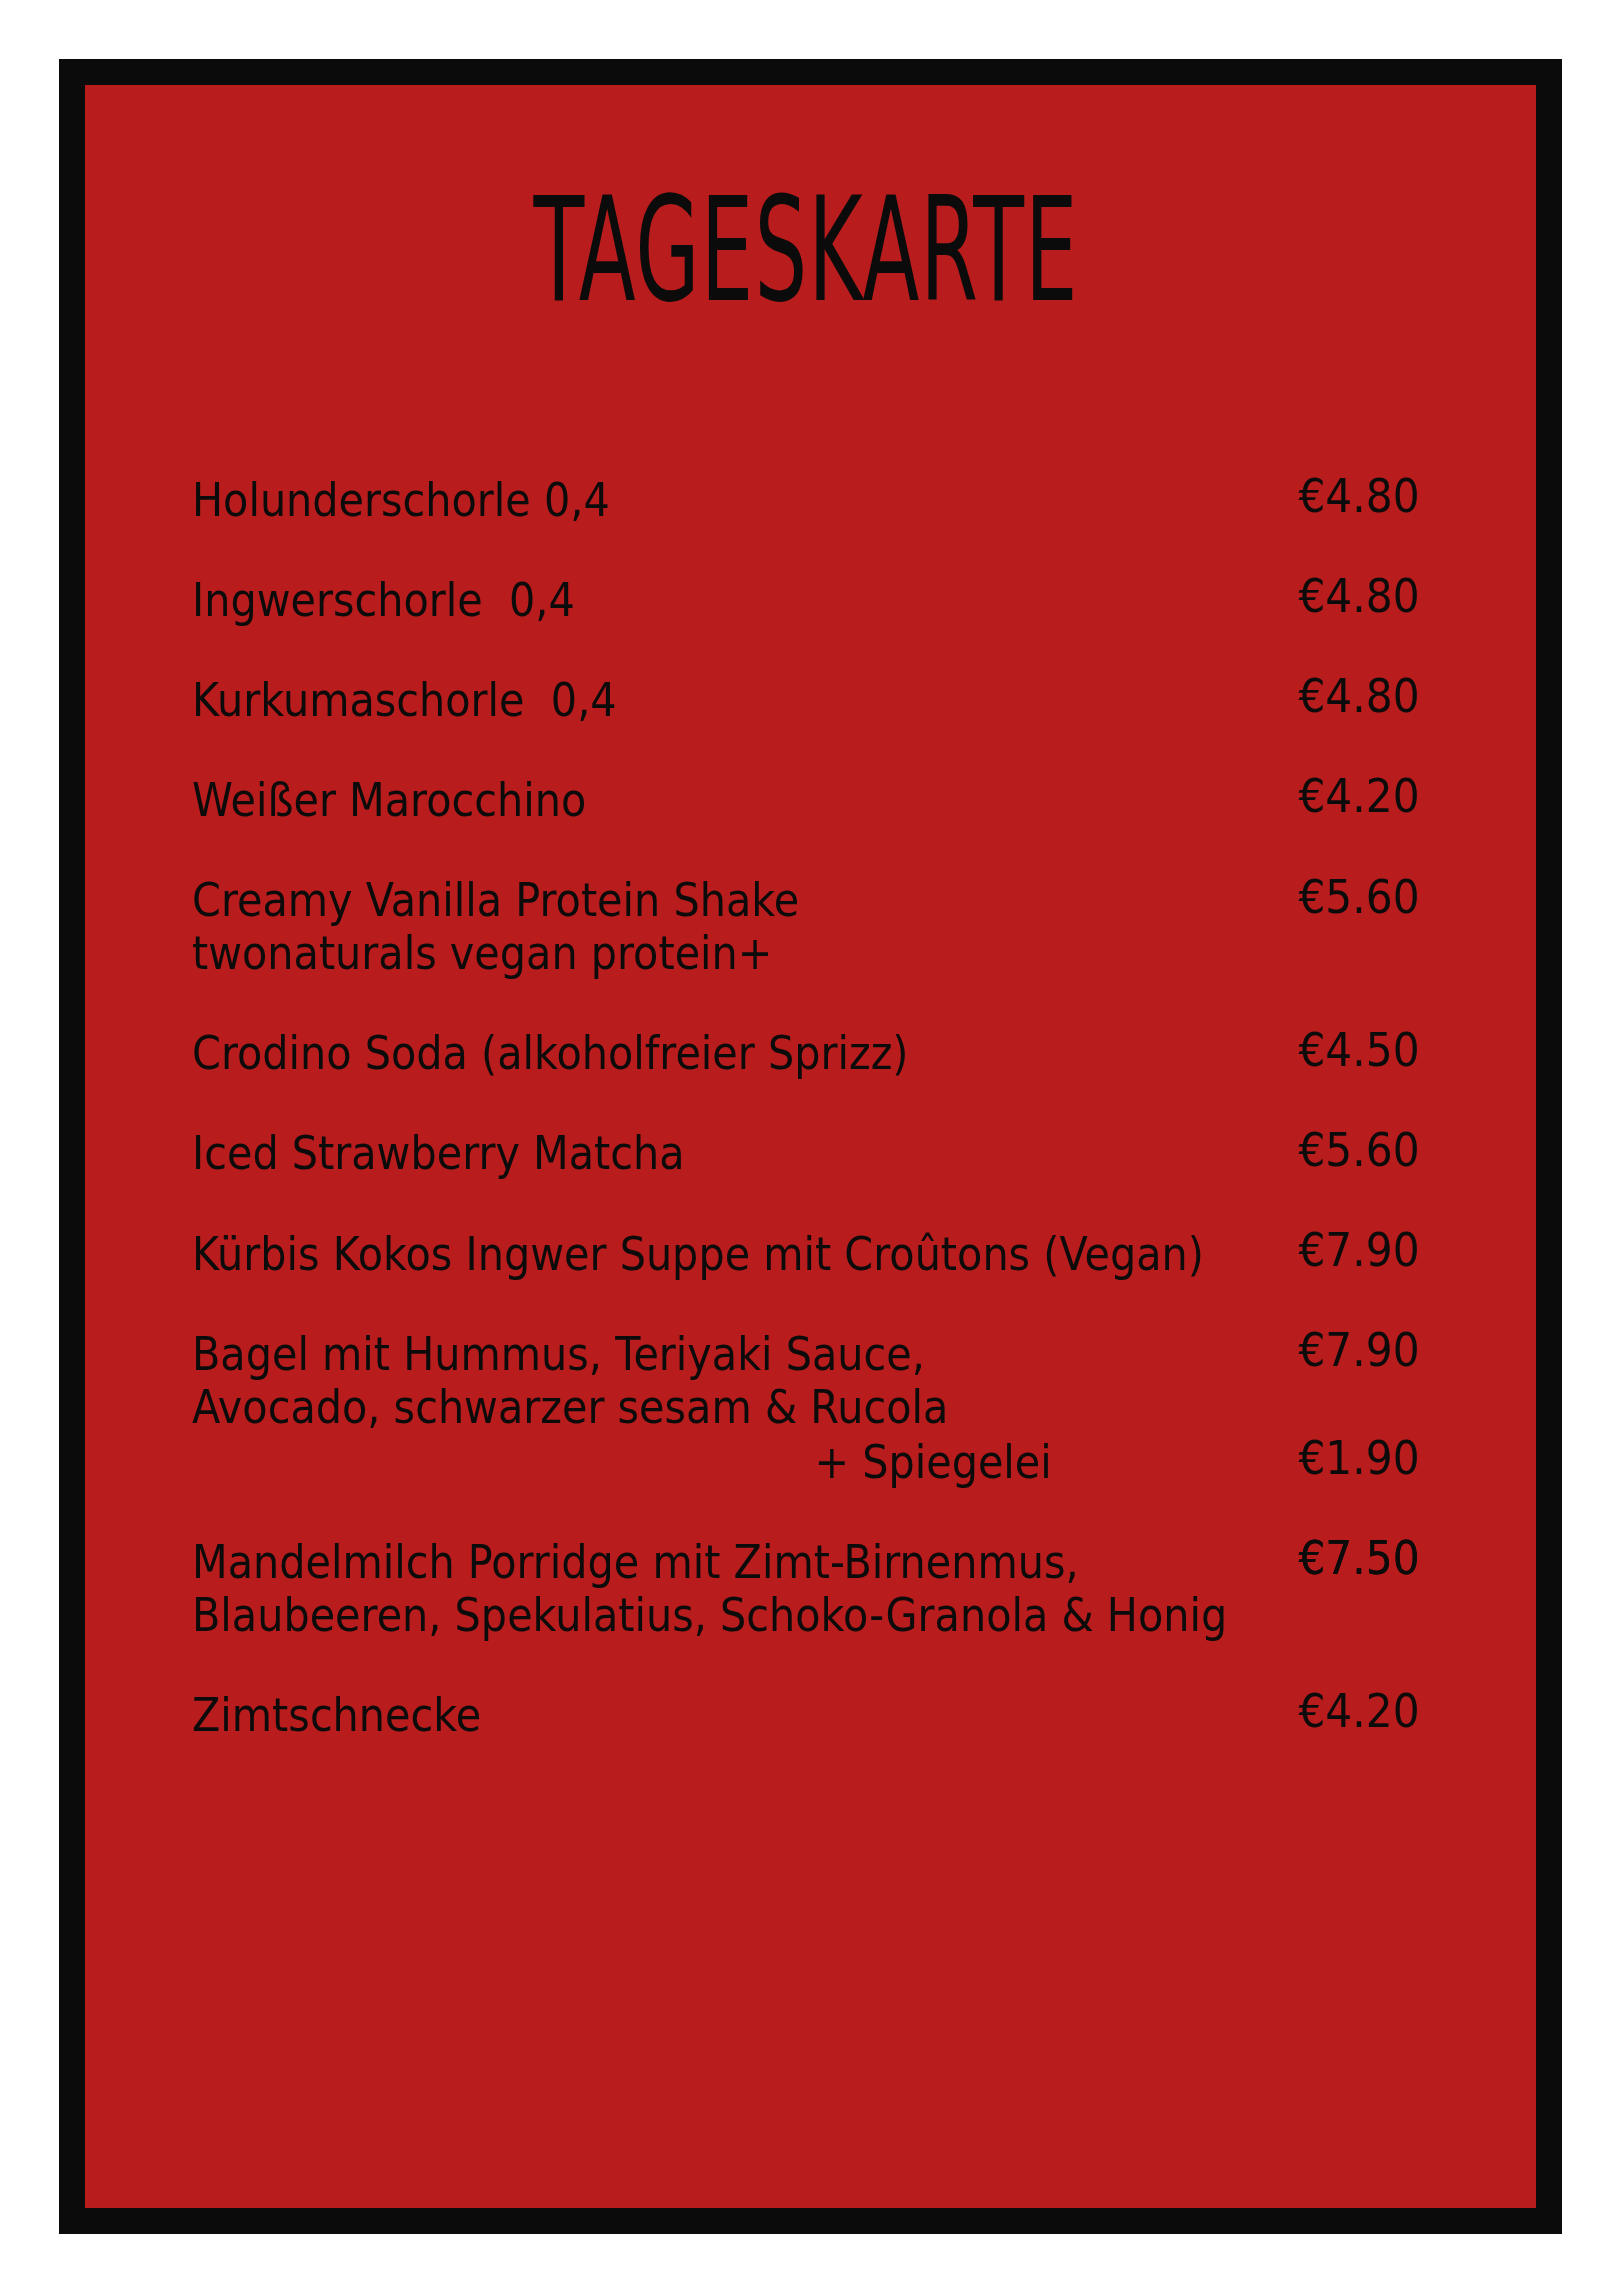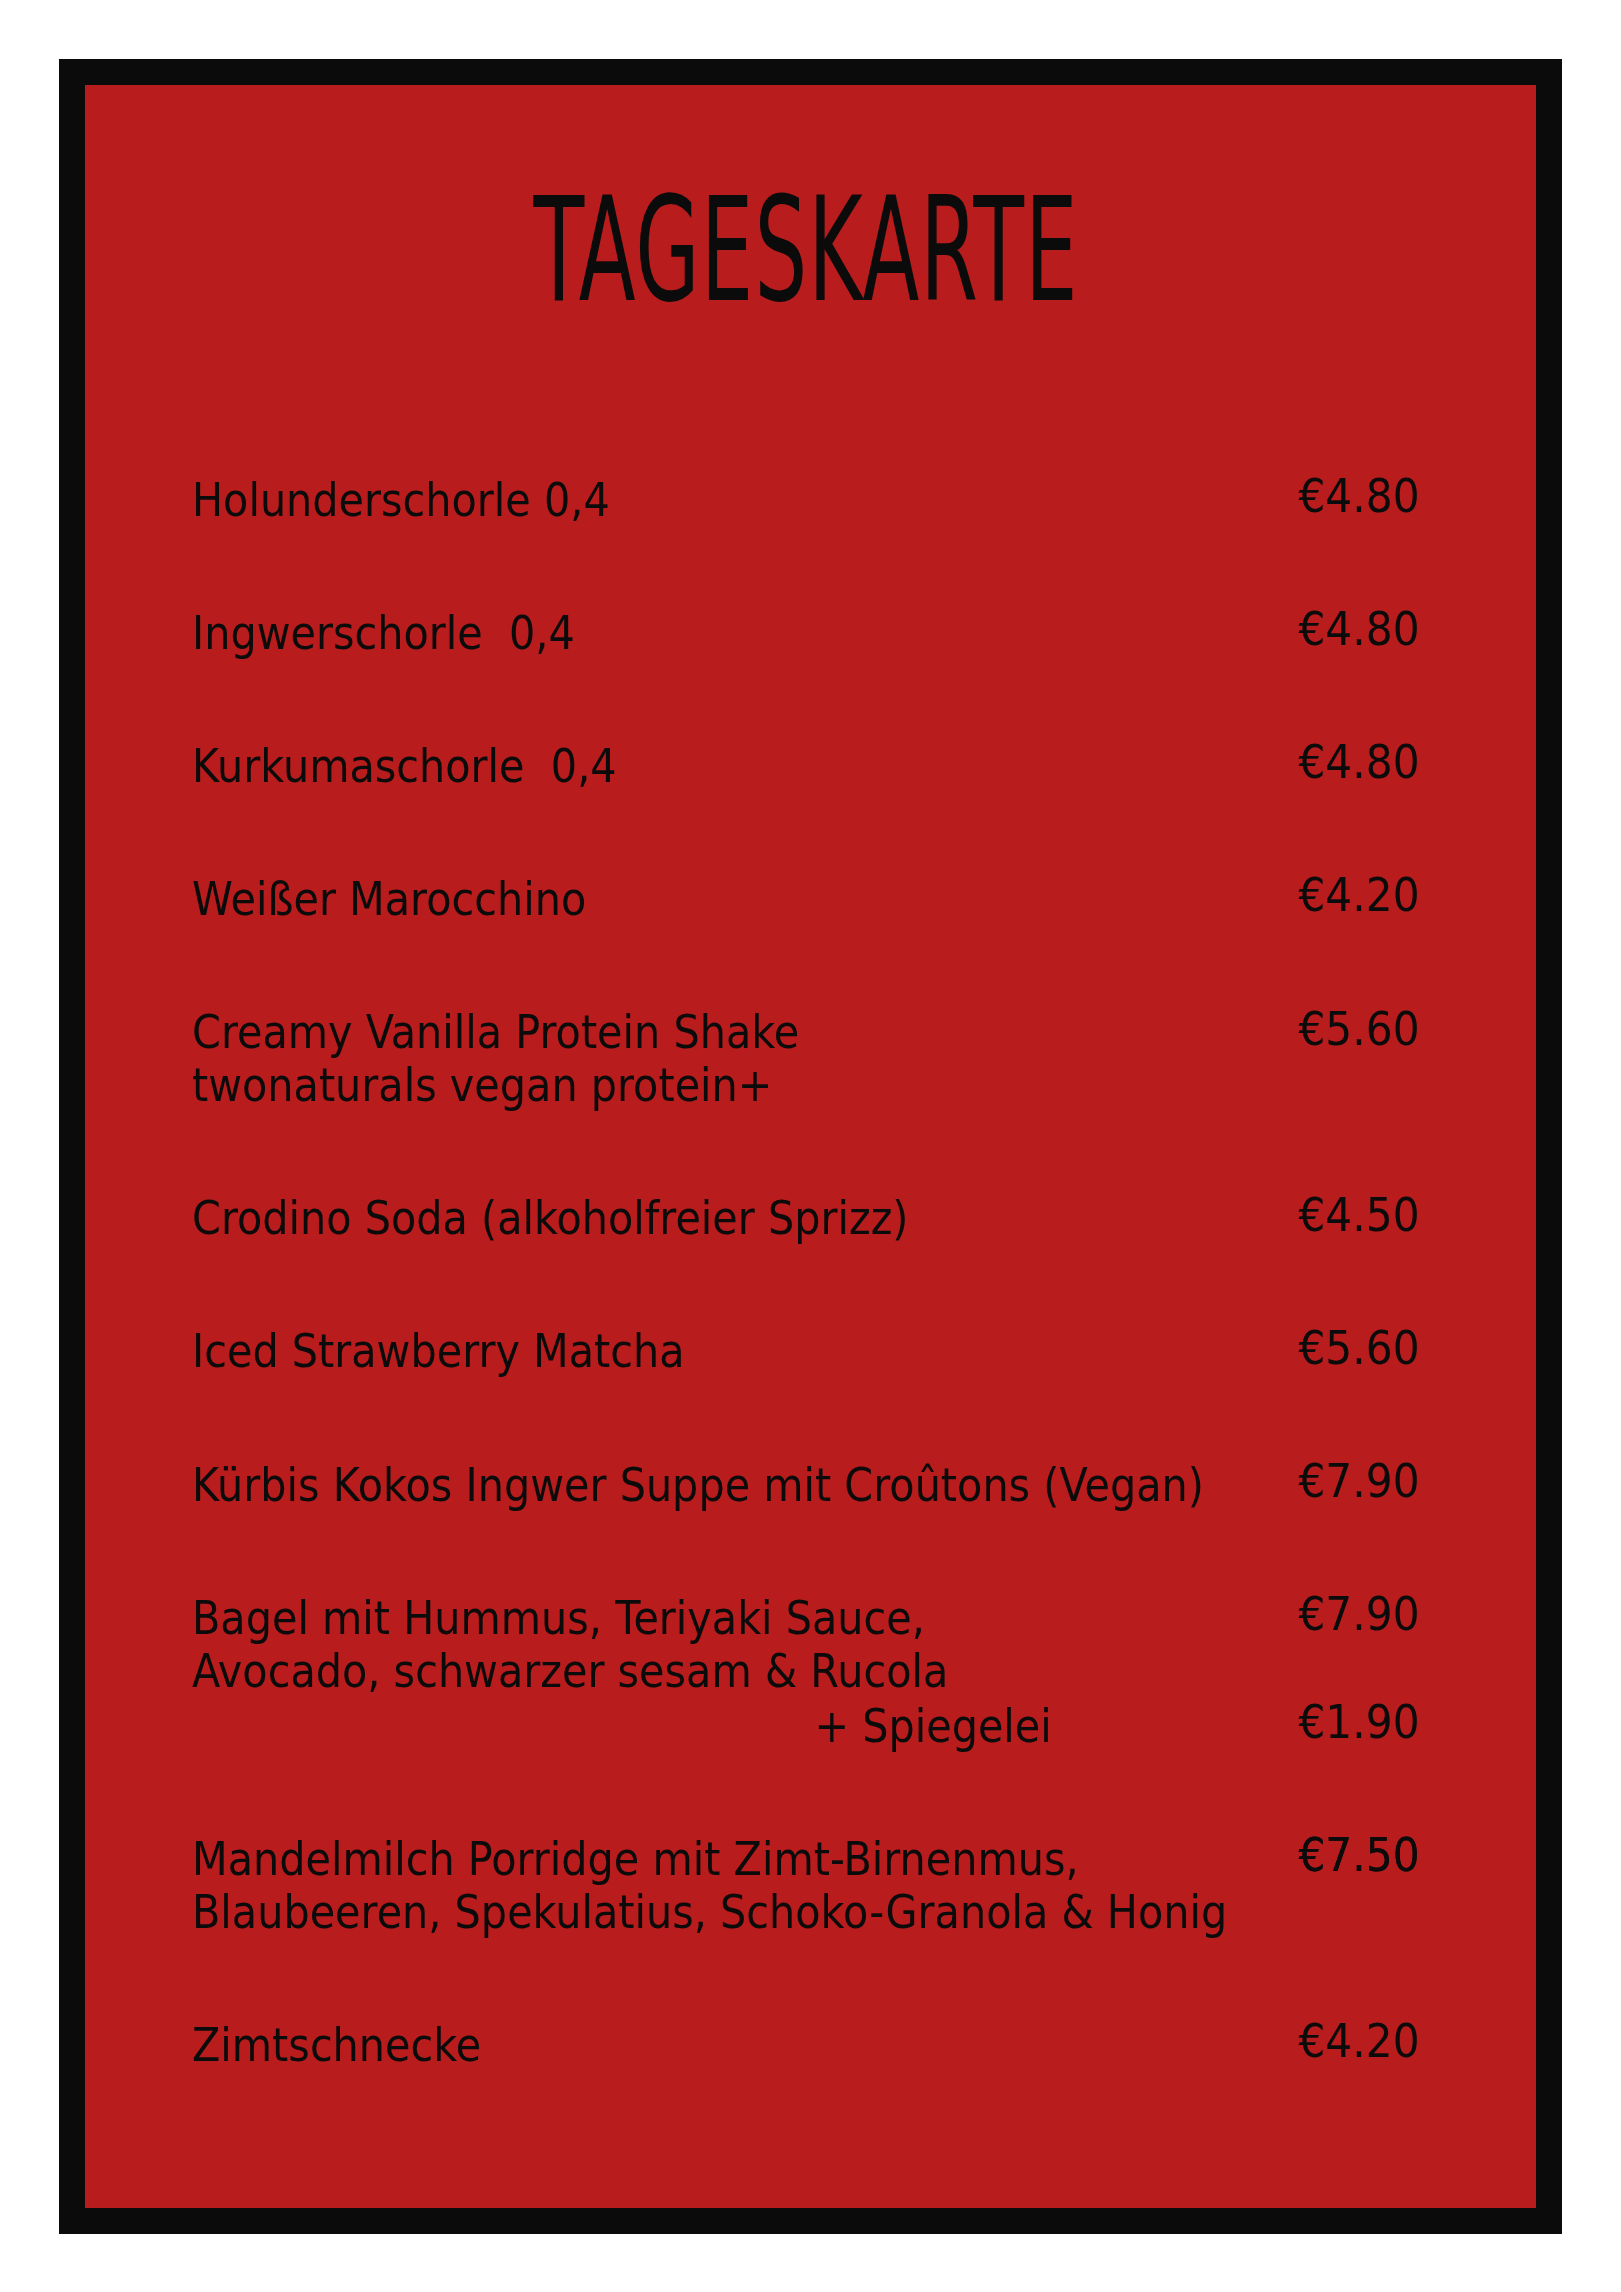--- a/index.html
+++ b/index.html
@@ -40,21 +40,21 @@
     white-space: pre;
   }
   .menu {
     margin-top: 157px;
   }
   .row {
     position: relative;
     padding-right: 251px;
   }
   .row + .row {
-    margin-top: 80px;
+    margin-top: 47px;
   }
   .row.row--sub {
     margin-top: 1.8px;
     text-align: right;
   }
   .name .line {
     font-size: 47px;
     line-height: 1.13;
     white-space: pre;
     transform: scaleX(0.88);

